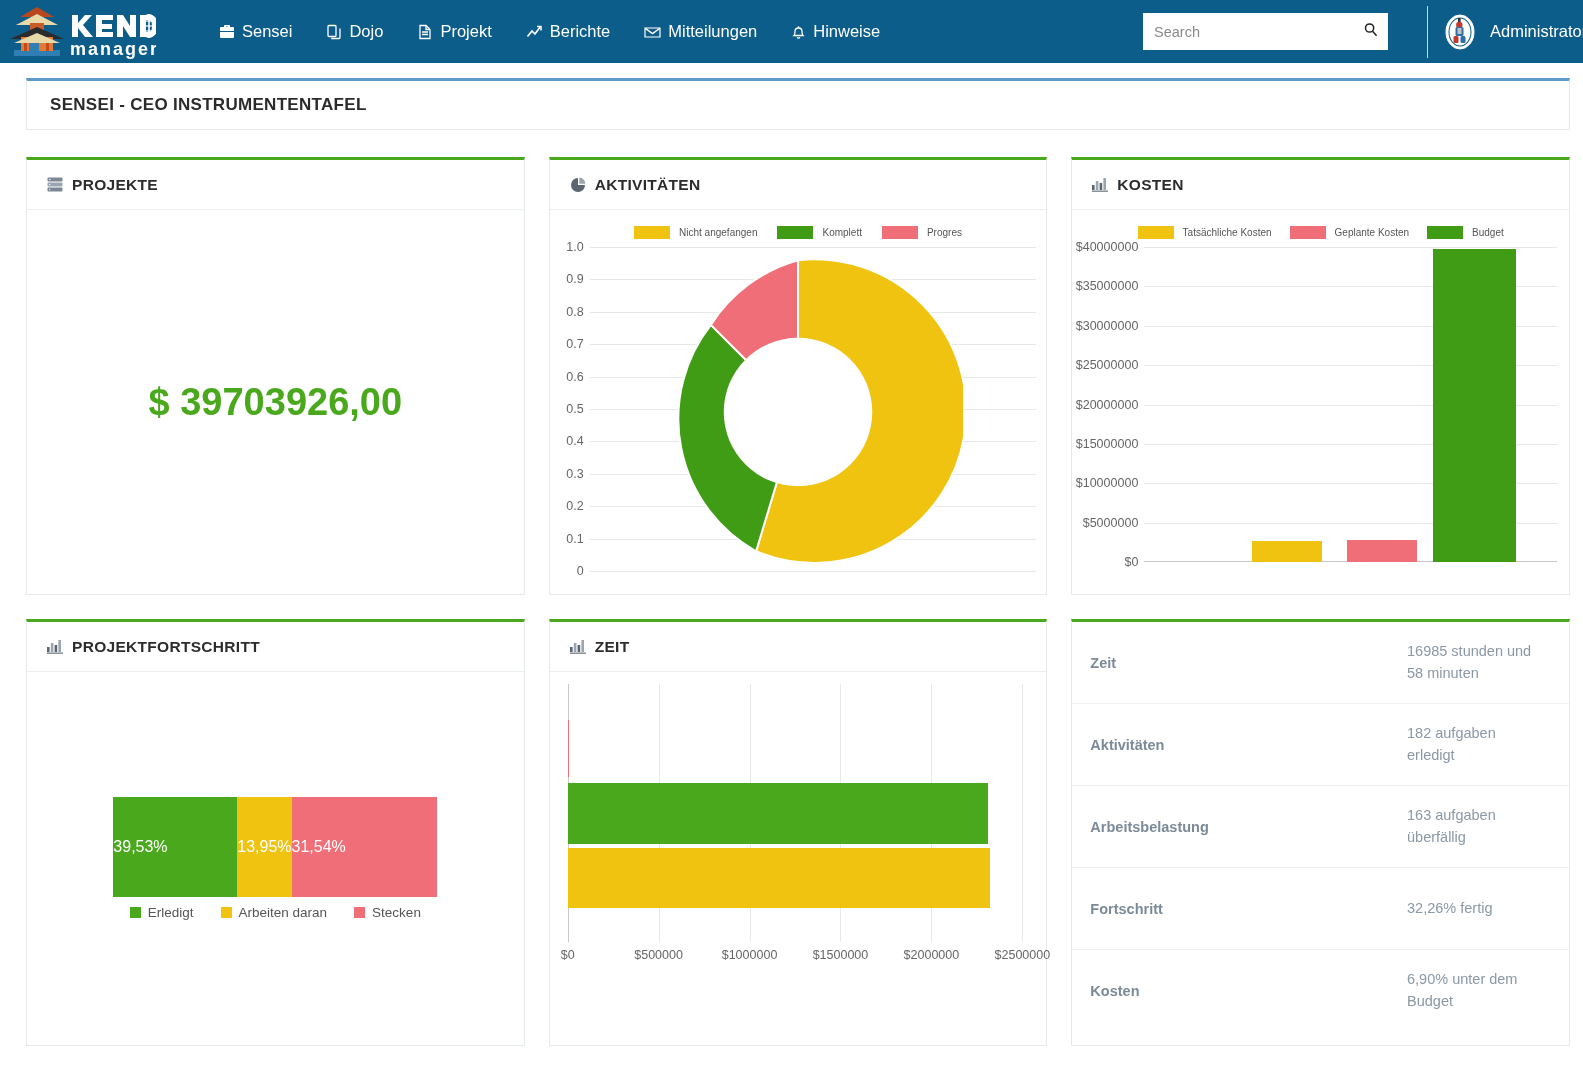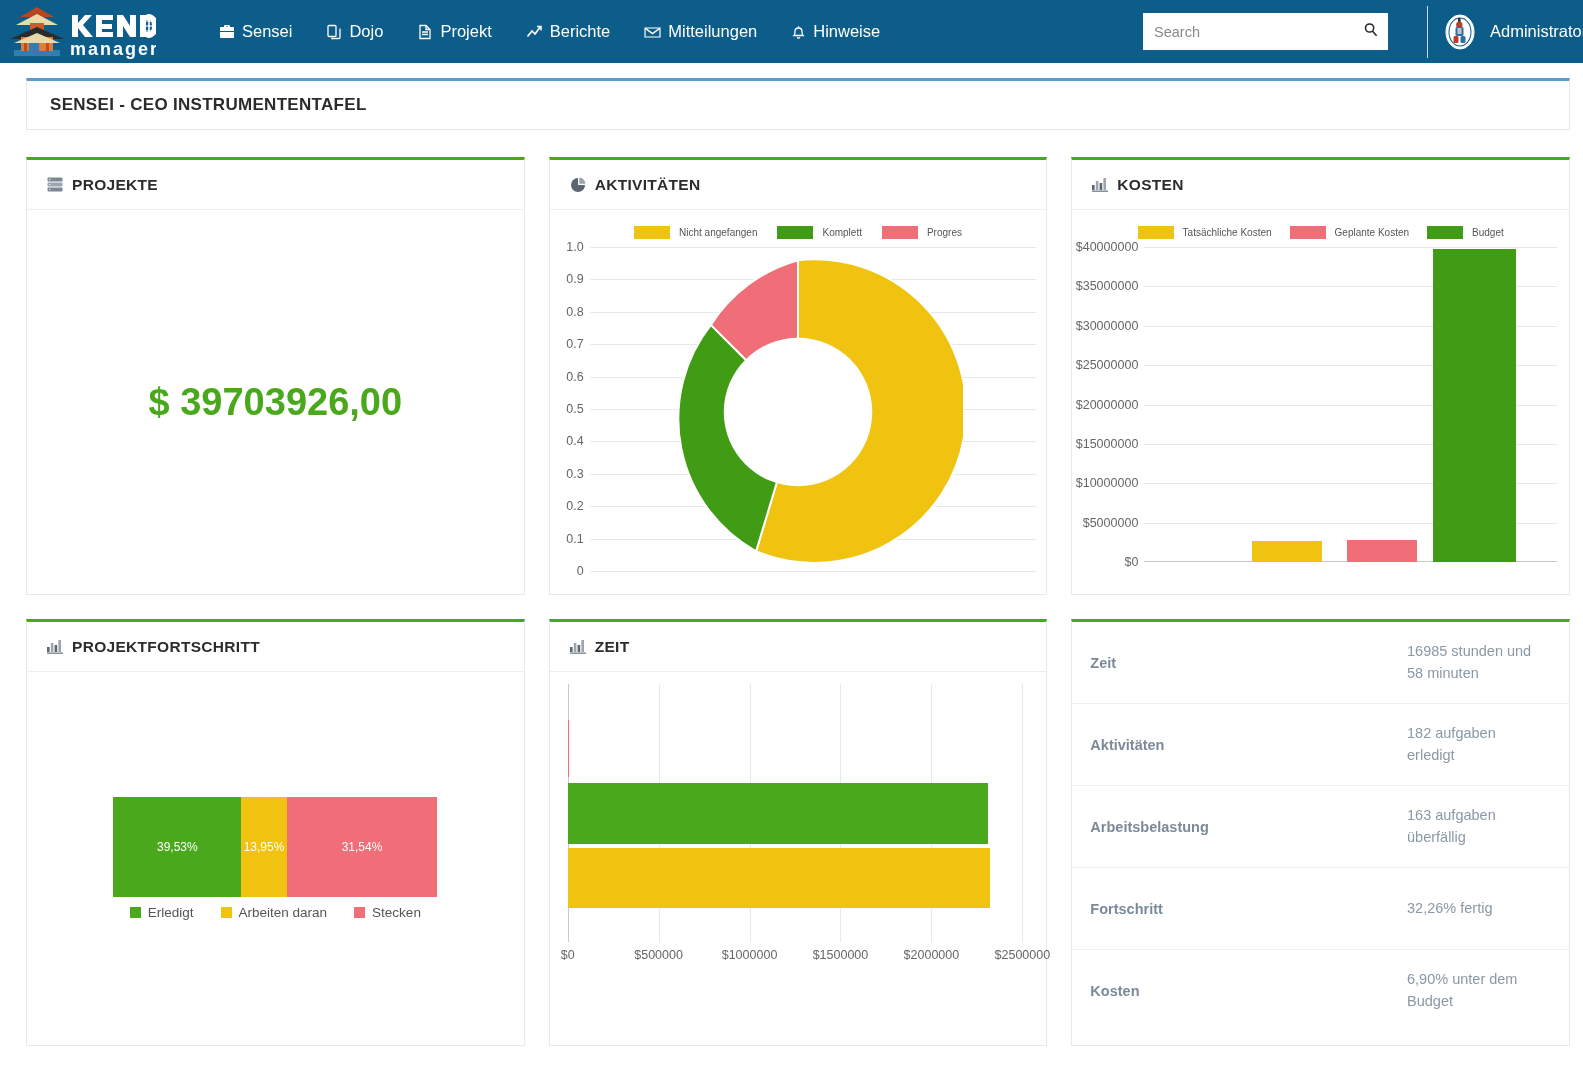--- a/index.html
+++ b/index.html
@@ -129,22 +129,22 @@
   }
   .vbar { position: absolute; bottom: 0; }
 
   
   .stack-wrap {
     height: 100%; display: flex; flex-direction: column;
     align-items: center; justify-content: center;
   }
   .stack-bar { display: flex; width: 324px; height: 100px; }
   .stack-seg {
-    display: flex; align-items: center; justify-content: center;
-    color: #ffffff; font-size: 12px;
+    display: flex; align-items: center; justify-content: flex-start;
+    color: #ffffff; font-size: 16px;
   }
   .stack-legend { display: flex; gap: 27px; margin-top: 8px; }
   .stack-legend .lg { display:flex; align-items:center; }
   .stack-legend .swatch { width: 11px; height: 11px; margin-right: 7px; }
   .stack-legend .ltxt { font-size: 13.5px; color: #555; }
 
   
   .hbar-area { position: relative; width: 100%; height: 300px; }
   .hbar { position: absolute; left: 0; }
   .vgrid { position: absolute; width: 1px; background: #e8e8e8; top: 0; bottom: 0; }

